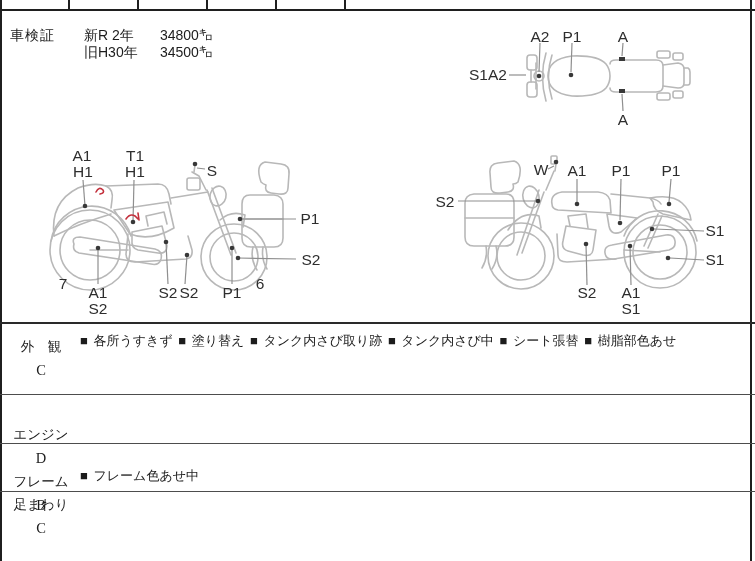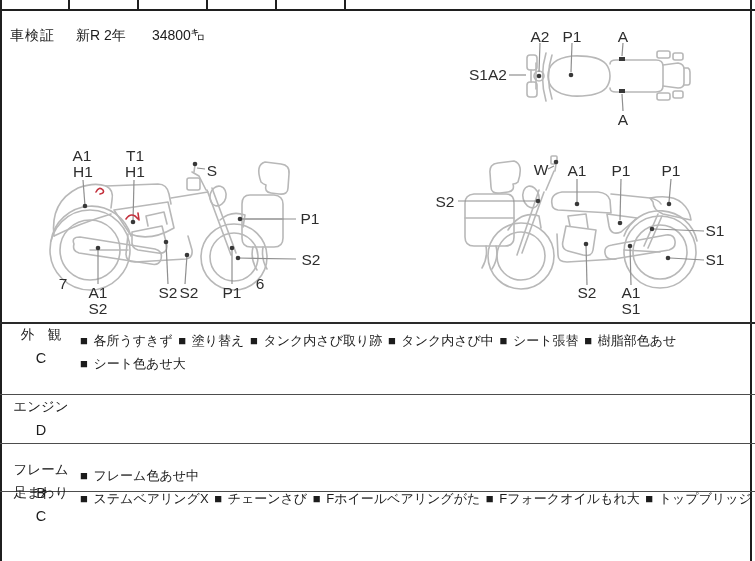--- a/index.html
+++ b/index.html
@@ -12,26 +12,26 @@
   .hline{position:absolute;left:0;right:0;background:#1f1f1f;}
   .border-left{left:0;top:0;bottom:0;width:2px;}
   .border-right{left:750px;top:0;bottom:0;width:2px;}
   .topline{top:9px;height:2px;}
   .tcell{top:0;height:11px;width:2px;}
   .sep-thick{top:322px;height:2px;background:#2a2a2a;}
   .sep{height:1px;background:#4d4d4d;}
   
   .shaken{position:absolute;left:10px;top:27px;display:flex;font-size:14px;line-height:17px;}
   .shaken-title{width:46px;letter-spacing:1px;}
-  .shaken-rows{margin-left:20px;}
+  .shaken-rows{margin-left:28px;}
   .sk-label{display:inline-block;width:72px;}
   .sk-value{display:inline-block;}
   
   .cond-row{position:absolute;left:2px;right:6px;display:flex;}
-  .cond-label{width:78px;text-align:center;padding-top:4px;flex:none;}
+  .cond-label{width:78px;text-align:center;padding-top:16px;flex:none;font-family:Liberation Serif, serif;}
   .cond-name{font-size:13.5px;}
   .cond-grade{font-size:14.5px;margin-top:6px;}
   .cond-items{flex:1;padding-top:7px;font-size:13px;line-height:23px;word-spacing:2px;}
   .cond-line{white-space:nowrap;}
   
   .dg{position:absolute;}
   .dg .art{fill:none;stroke:#b8b8b8;stroke-width:1.6;stroke-linecap:round;stroke-linejoin:round;}
   .dg .leaders{fill:none;stroke:#8f8f8f;stroke-width:1.2;}
   .dg .dots circle{fill:#383838;stroke:none;}
   .dg .redmarks{fill:none;stroke:#c3303c;stroke-width:1.6;stroke-linecap:round;}
@@ -51,20 +51,24 @@
   <div class="vline tcell" style="left:206px"></div>
   <div class="vline tcell" style="left:275px"></div>
   <div class="vline tcell" style="left:344px"></div>
 
   <div class="shaken">
     <div class="shaken-title">車検証</div>
     <div class="shaken-rows">
       <div>
         <span class="sk-label">新R 2年</span>
         <span class="sk-value">34800㌔</span>
+      </div>
+      <div>
+        <span class="sk-label">旧H30年</span>
+        <span class="sk-value">34500㌔</span>
       </div>
     </div>
   </div>
 
   <svg class="dg" style="left:432px;top:15px" width="310" height="125" viewBox="0 0 310 125">
     <g class="art">
       <rect x="95" y="40" width="10" height="15" rx="3"></rect>
       <rect x="95" y="67" width="10" height="15" rx="3"></rect>
       <path d="M 99 55 L 99 67 M 104 48 L 104 74"></path>
       <path d="M 114 38 Q 107 61 114 86"></path>
@@ -236,25 +240,24 @@
   <div class="hline sep" style="top:443px"></div>
   <div class="hline sep" style="top:491px"></div>
 
   <div class="cond-row" style="top:322px;height:72px">
     <div class="cond-label">
       <div class="cond-name">外　観</div>
       <div class="cond-grade">C</div>
     </div>
     <div class="cond-items">
       <div class="cond-line">■ 各所うすきず ■ 塗り替え ■ タンク内さび取り跡 ■ タンク内さび中 ■ シート張替 ■ 樹脂部色あせ</div>
-      <div class="cond-line">■ シート色あせ大</div>
-    </div>
-  </div>
-
-  <div class="cond-row" style="top:394px;height:49px">
+    </div>
+  </div>
+
+  <div class="cond-row" style="top:410px;height:49px">
     <div class="cond-label">
       <div class="cond-name">エンジン</div>
       <div class="cond-grade">D</div>
     </div>
   </div>
 
   <div class="cond-row" style="top:457px;height:48px">
     <div class="cond-label">
       <div class="cond-name">フレーム</div>
       <div class="cond-grade">B</div>
@@ -263,17 +266,16 @@
       <div class="cond-line">■ フレーム色あせ中</div>
     </div>
   </div>
 
   <div class="cond-row" style="top:480px;height:69px">
     <div class="cond-label">
       <div class="cond-name">足まわり</div>
       <div class="cond-grade">C</div>
     </div>
     <div class="cond-items">
-      <div class="cond-line">■ ステムベアリングX ■ チェーンさび ■ Fホイールベアリングがた ■ Fフォークオイルもれ大 ■ トップブリッジ</div>
     </div>
   </div>
 
 </div>
 
 </body></html>

